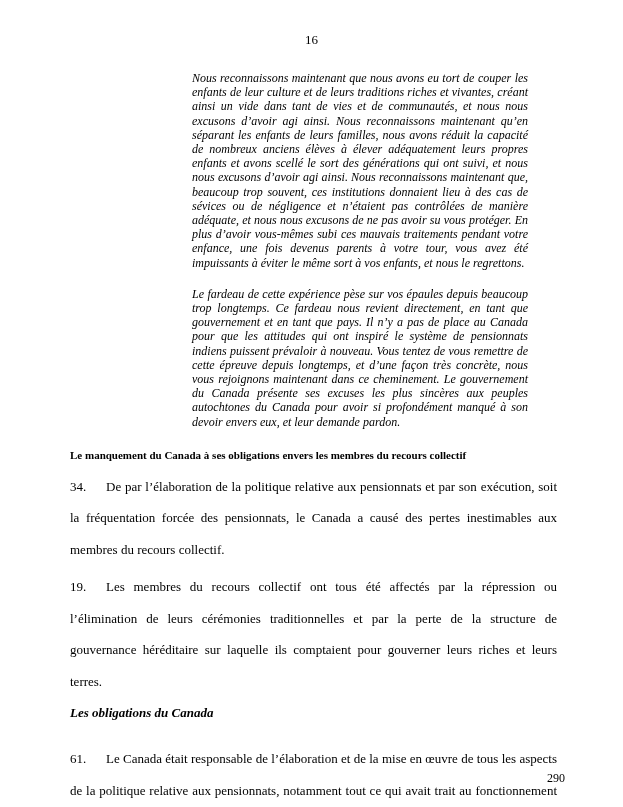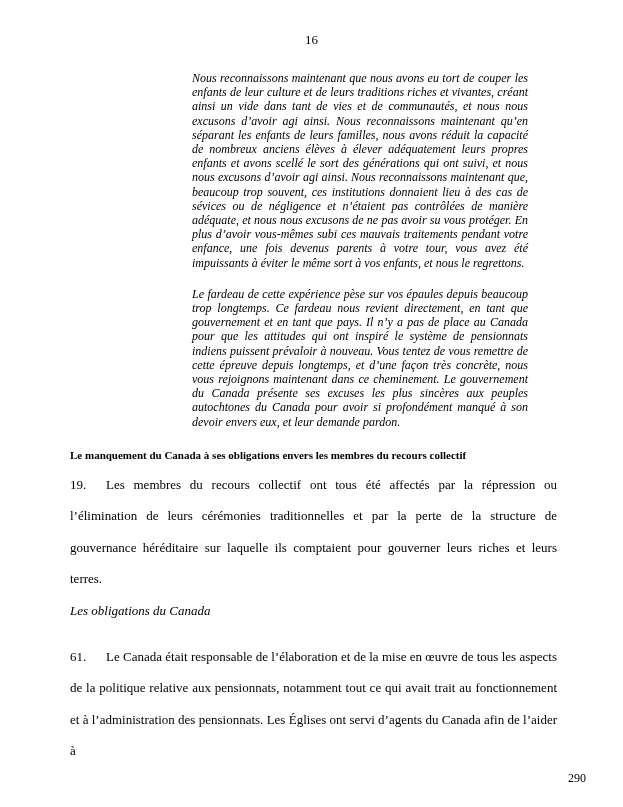--- a/index.html
+++ b/index.html
@@ -38,58 +38,61 @@
   }
   .heading-bold {
     margin: 18px 66px 0 70px;
     font-size: 11px;
     font-weight: bold;
     line-height: 16px;
   }
   .heading-bold-italic {
     margin: 8px 66px 0 70px;
     font-size: 13px;
-    font-weight: normal;
+    font-weight: bold;
     font-style: italic;
     line-height: 16px;
   }
   .body-paragraph {
     margin: 8px 66px 0 70px;
     font-size: 13px;
     line-height: 31.5px;
     text-align: justify;
   }
   .body-paragraph.p35 { margin-top: 6px; }
   .body-paragraph.p36 { margin-top: 22px; }
   .para-number {
     display: inline-block;
     width: 36px;
   }
   .page-num-bottom {
     position: absolute;
     top: 771px;
-    right: 37px;
+    right: 58px;
     font-size: 12px;
     line-height: 14px;
   }
 </style>
 </head>
 <body>
 
 <div class="page">
 
   <div class="page-num-top">16</div>
 
   <div class="quote-block">
     <p>Nous reconnaissons maintenant que nous avons eu tort de couper les enfants de leur culture et de leurs traditions riches et vivantes, créant ainsi un vide dans tant de vies et de communautés, et nous nous excusons d’avoir agi ainsi.  Nous reconnaissons maintenant qu’en séparant les enfants de leurs familles, nous avons réduit la capacité de nombreux anciens élèves à élever adéquatement leurs propres enfants et avons scellé le sort des générations qui ont suivi, et nous nous excusons d’avoir agi ainsi.  Nous reconnaissons maintenant que, beaucoup trop souvent, ces institutions donnaient lieu à des cas de sévices ou de négligence et n’étaient pas contrôlées de manière adéquate, et nous nous excusons de ne pas avoir su vous protéger.  En plus d’avoir vous-mêmes subi ces mauvais traitements pendant votre enfance, une fois devenus parents à votre tour, vous avez été impuissants à éviter le même sort à vos enfants, et nous le regrettons.</p>
     <p>Le fardeau de cette expérience pèse sur vos épaules depuis beaucoup trop longtemps.  Ce fardeau nous revient directement, en tant que gouvernement et en tant que pays.  Il n’y a pas de place au Canada pour que les attitudes qui ont inspiré le système de pensionnats indiens puissent prévaloir à nouveau. Vous tentez de vous remettre de cette épreuve depuis longtemps, et d’une façon très concrète, nous vous rejoignons maintenant dans ce cheminement. Le gouvernement du Canada présente ses excuses les plus sincères aux peuples autochtones du Canada pour avoir si profondément manqué à son devoir envers eux, et leur demande pardon.</p>
   </div>
 
   <div class="heading-bold">Le manquement du Canada à ses obligations envers les membres du recours collectif</div>
 
+  <p class="body-paragraph p34">
+    <span class="para-number">34.</span><span>De par l’élaboration de la politique relative aux pensionnats et par son exécution, soit la fréquentation forcée des pensionnats, le Canada a causé des pertes inestimables aux membres du recours collectif.</span>
+  </p>
 
   <p class="body-paragraph p35">
     <span class="para-number">19.</span><span>Les membres du recours collectif ont tous été affectés par la répression ou l’élimination de leurs cérémonies traditionnelles et par la perte de la structure de gouvernance héréditaire sur laquelle ils comptaient pour gouverner leurs riches et leurs terres.</span>
   </p>
 
   <div class="heading-bold-italic">Les obligations du Canada</div>
 
   <p class="body-paragraph p36">
     <span class="para-number">61.</span><span>Le Canada était responsable de l’élaboration et de la mise en œuvre de tous les aspects de la politique relative aux pensionnats, notamment tout ce qui avait trait au fonctionnement et à l’administration des pensionnats.  Les Églises ont servi d’agents du Canada afin de l’aider à</span>
   </p>

